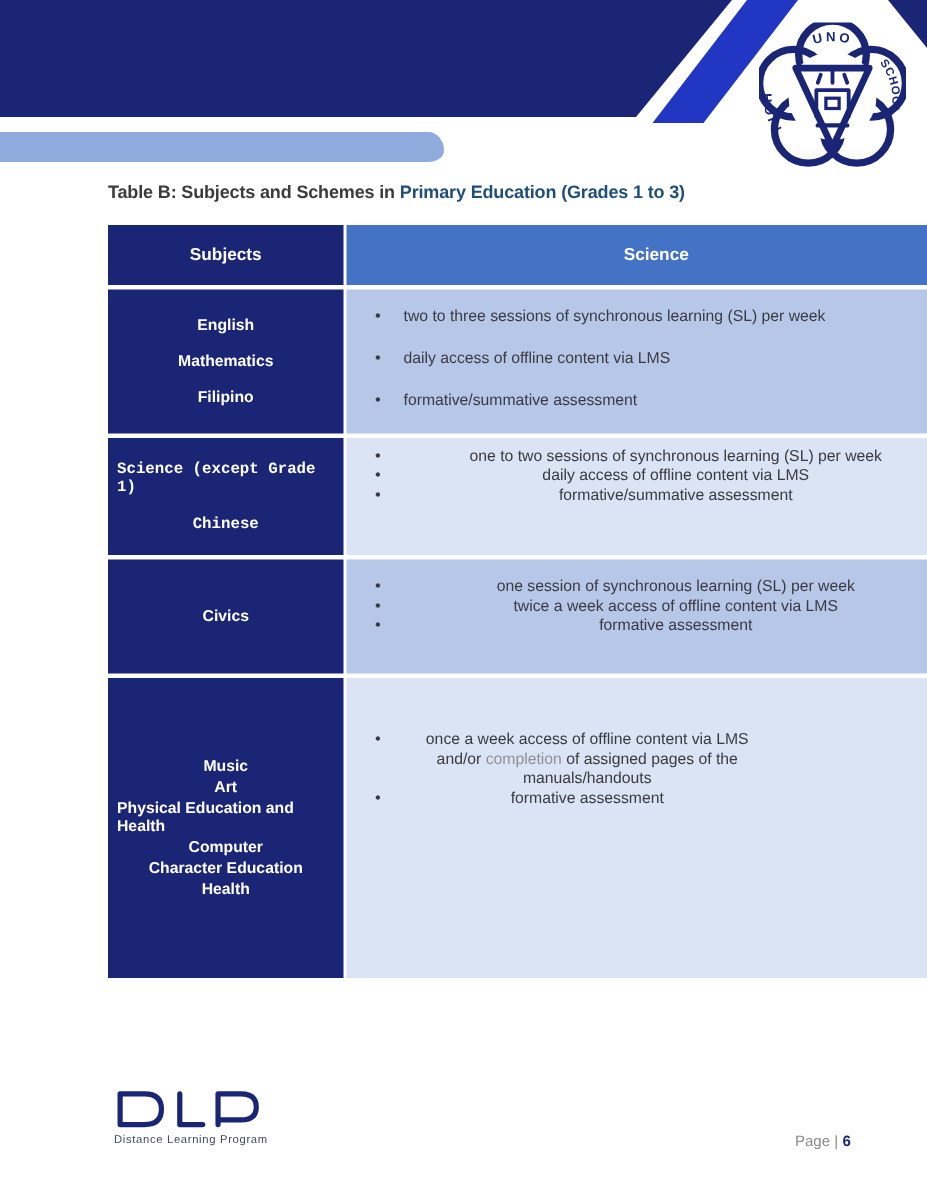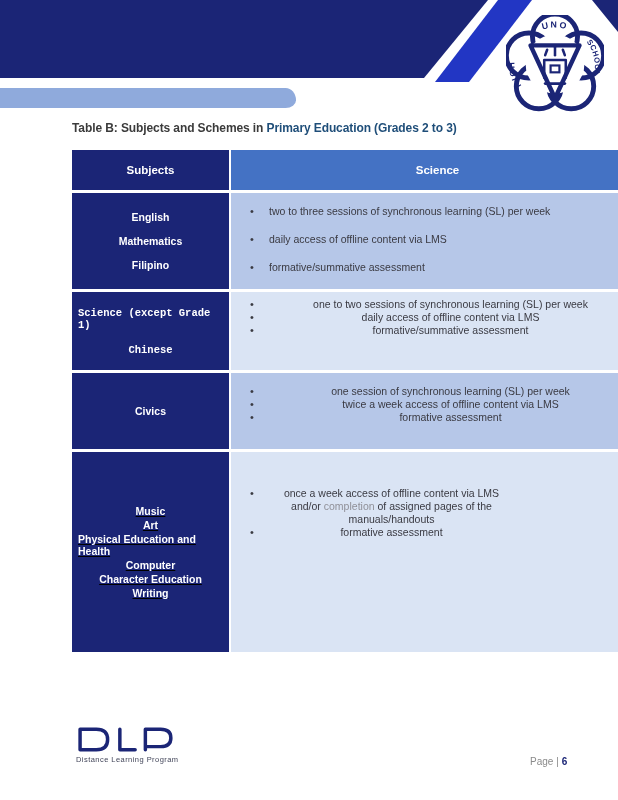--- a/index.html
+++ b/index.html
@@ -34,21 +34,21 @@
     grid-template-columns:157px 1fr;grid-template-rows:40px 96px 78px 76px 200px;
     gap:3px 2px;}
   .cell{position:relative;}
   .hdr{display:flex;align-items:center;justify-content:center;color:#fff;
     font-weight:bold;font-size:11.5px;}
   .hdr-subjects{background:var(--navy);}
   .hdr-method{background:var(--header-method-bg);}
   .subj-cell{background:var(--navy);display:flex;flex-direction:column;align-items:center;
     justify-content:center;text-align:left;padding:4px 6px;}
   .subj{color:#fff;font-weight:bold;font-size:10.5px;line-height:12px;max-width:146px;}
-  .r0{gap:12px;} .r1{gap:13px;font-family:Liberation Mono, monospace;} .r3{gap:2px;text-decoration:underline;}
+  .r0{gap:12px;} .r1{gap:13px;font-family:Liberation Mono, monospace;} .r3{gap:2px;}
   .method-cell{color:var(--body-text);font-size:10.5px;line-height:13px;}
   .band-dark{background:var(--band-dark);}
   .band-light{background:var(--band-light);}
   .bullets{list-style:none;}
   .bullets li{position:relative;padding-left:38px;padding-right:12px;text-align:center;}
   .bullets li::before{content:"\2022";position:absolute;left:19px;top:0;font-size:11px;}
   .m0{padding-top:12px;}
   .m0 li{text-align:justify;padding-right:16px;}
   .m0 li + li{margin-top:15px;}
   .m1{padding-top:6px;}
@@ -116,21 +116,21 @@
     </text>
     <text class="logo-txt" font-size="8.5" letter-spacing="1.4">
       <textPath href="#arcLeft" startOffset="50%" text-anchor="middle">HIGH</textPath>
     </text>
     <text class="logo-txt" font-size="7.8" letter-spacing="0.5">
       <textPath href="#arcRight" startOffset="50%" text-anchor="middle">SCHOOL</textPath>
     </text>
   </svg>
 
   <div class="doc-title">
-    <span>Table B: Subjects and Schemes in </span><span class="hl">Primary Education (Grades 2 to 3)</span>
+    <span>Table B: Subjects and Schemes in </span><span class="hl">Primary Education (Grades 1 to 3)</span>
   </div>
 
   <div class="table">
     <div class="cell hdr hdr-subjects">Subjects</div>
     <div class="cell hdr hdr-method">Science</div>
 
   <div class="cell subj-cell r0">
         <div class="subj">English</div>
         <div class="subj">Mathematics</div>
         <div class="subj">Filipino</div>
@@ -162,21 +162,21 @@
           <li><span>twice a week access of offline content via LMS</span></li>
           <li><span>formative assessment</span></li>
         </ul>
       </div>
       <div class="cell subj-cell r3">
         <div class="subj">Music</div>
         <div class="subj">Art</div>
         <div class="subj">Physical Education and Health</div>
         <div class="subj">Computer</div>
         <div class="subj">Character Education</div>
-        <div class="subj">Writing</div>
+        <div class="subj">Health</div>
       </div>
       <div class="cell method-cell m3 band-light">
         <ul class="bullets">
           <li><span>once a week access of offline content via LMS and/or </span><span class="muted">completion</span><span> of assigned pages of the manuals/handouts</span></li>
           <li><span>formative assessment</span></li>
         </ul>
       </div>
     </div>
 
   <div class="dlp">

